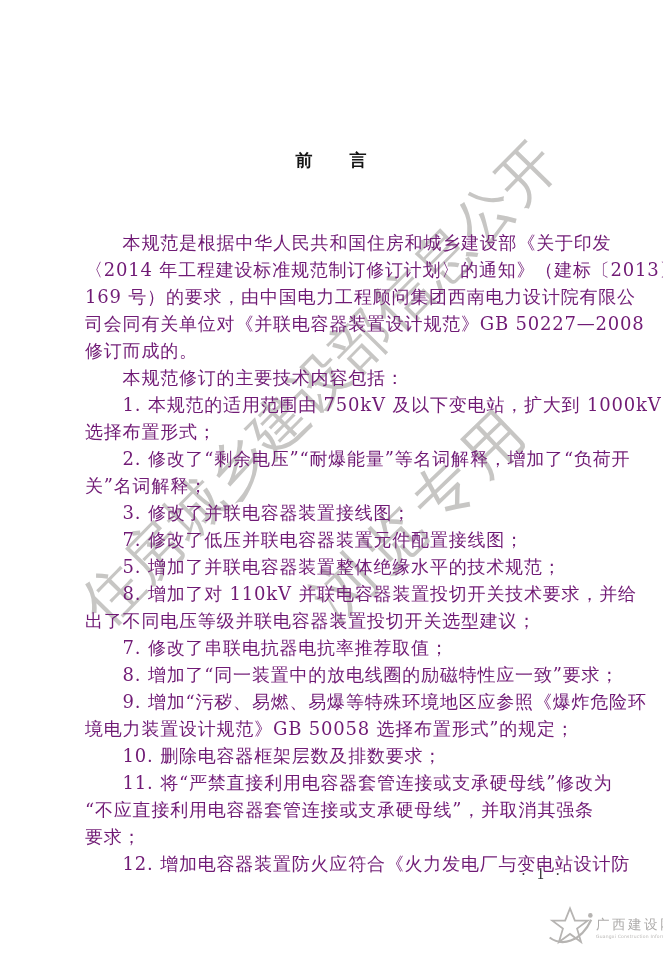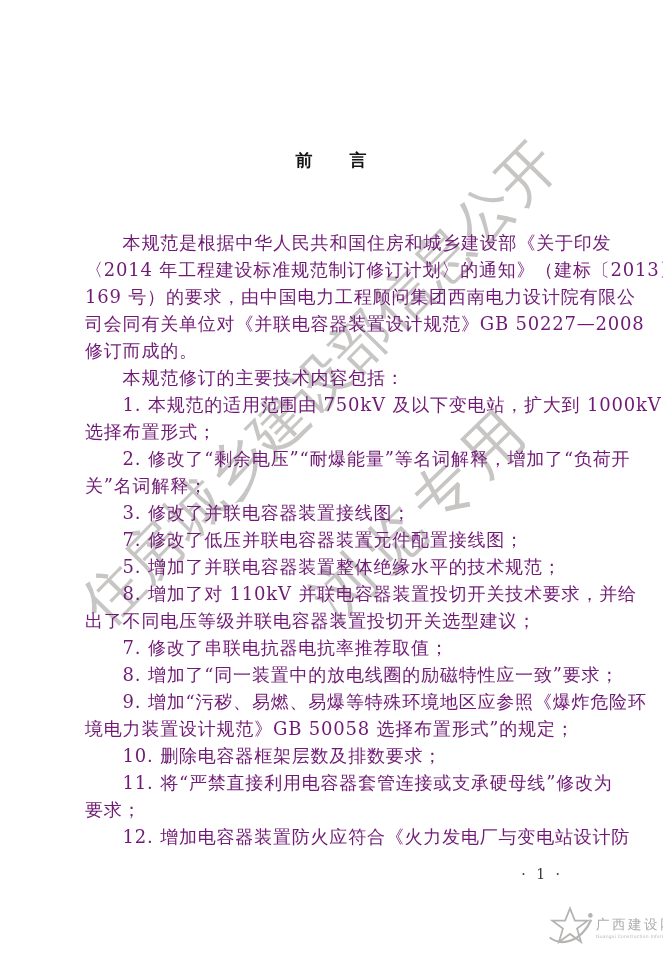--- a/index.html
+++ b/index.html
@@ -106,20 +106,21 @@
       <div class="bline">　　7. 修改了低压并联电容器装置元件配置接线图；</div>
       <div class="bline">　　5. 增加了并联电容器装置整体绝缘水平的技术规范；</div>
       <div class="bline">　　8. 增加了对 110kV 并联电容器装置投切开关技术要求，并给</div>
       <div class="bline">出了不同电压等级并联电容器装置投切开关选型建议；</div>
       <div class="bline">　　7. 修改了串联电抗器电抗率推荐取值；</div>
       <div class="bline">　　8. 增加了“同一装置中的放电线圈的励磁特性应一致”要求；</div>
       <div class="bline">　　9. 增加“污秽、易燃、易爆等特殊环境地区应参照《爆炸危险环</div>
       <div class="bline">境电力装置设计规范》GB 50058 选择布置形式”的规定；</div>
       <div class="bline">　　10. 删除电容器框架层数及排数要求；</div>
       <div class="bline">　　11. 将“严禁直接利用电容器套管连接或支承硬母线”修改为</div>
+      <div class="bline">“不应直接利用电容器套管连接或支承硬母线”，并取消其强条</div>
       <div class="bline">要求；</div>
       <div class="bline">　　12. 增加电容器装置防火应符合《火力发电厂与变电站设计防</div>
     </div>
 
   <div class="page-number">· 1 ·</div>
 
   <div class="footer-logo">
     <span class="logo-star">
       <svg width="46" height="42" viewBox="0 0 52 46" aria-hidden="true">
         <path d="M26 3 L31.5 17 L46 17 L34 26 L38.5 41 L26 32 L13.5 41 L18 26 L6 17 L20.5 17 Z" fill="none" stroke="#b6b4b2" stroke-width="2"></path>

